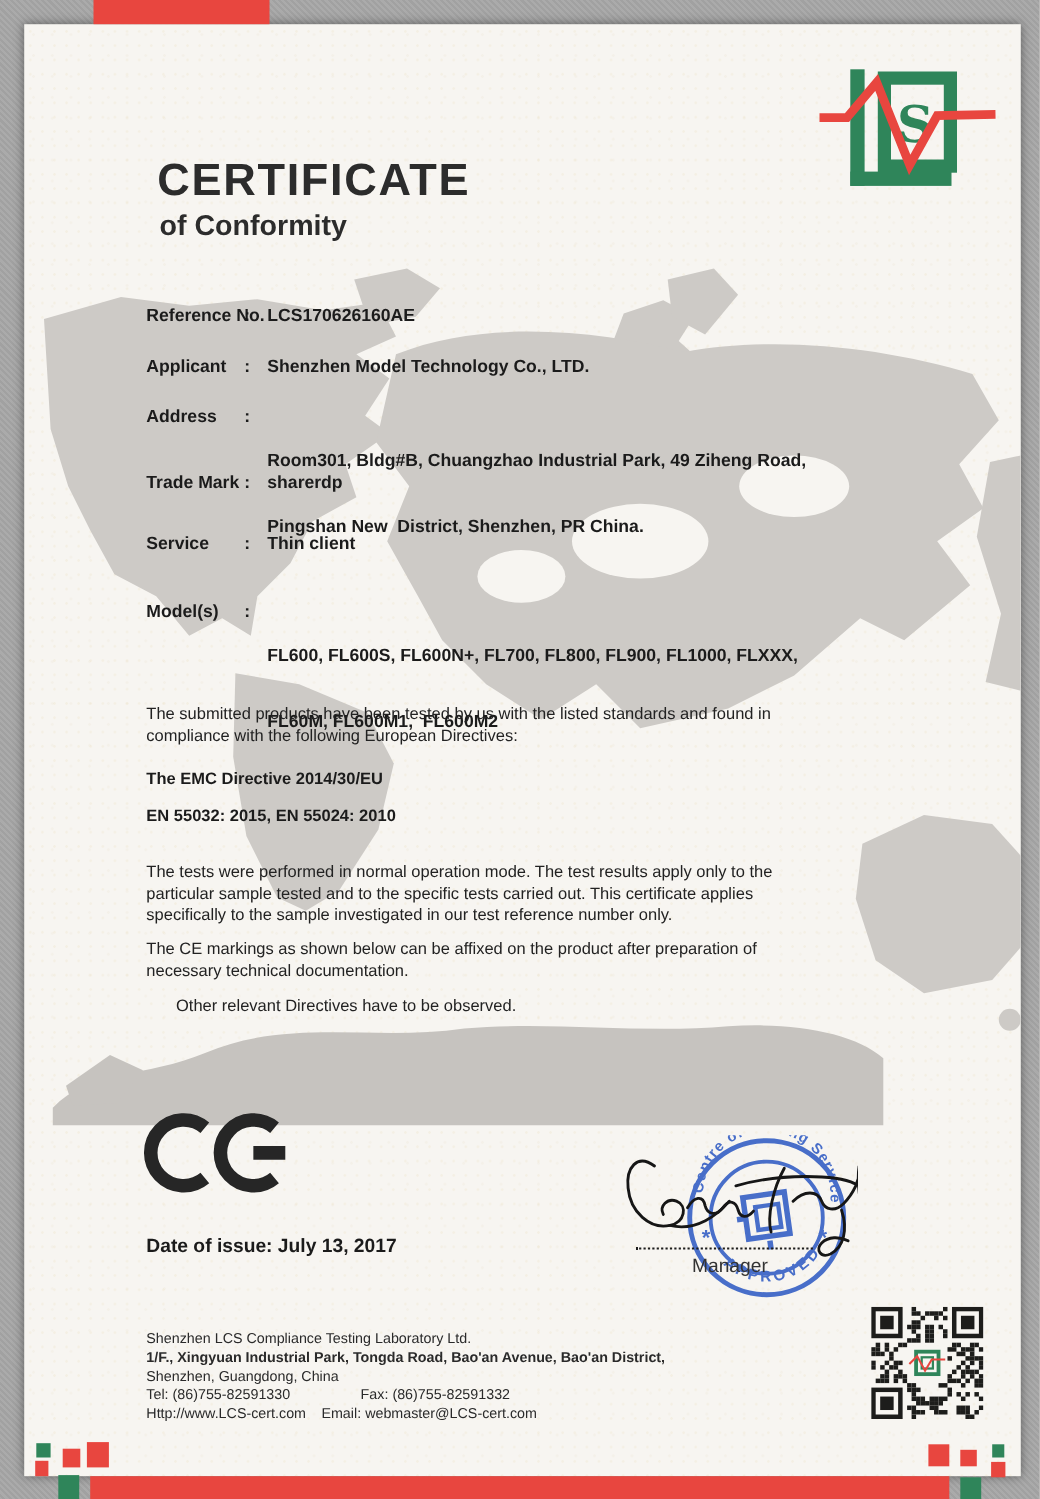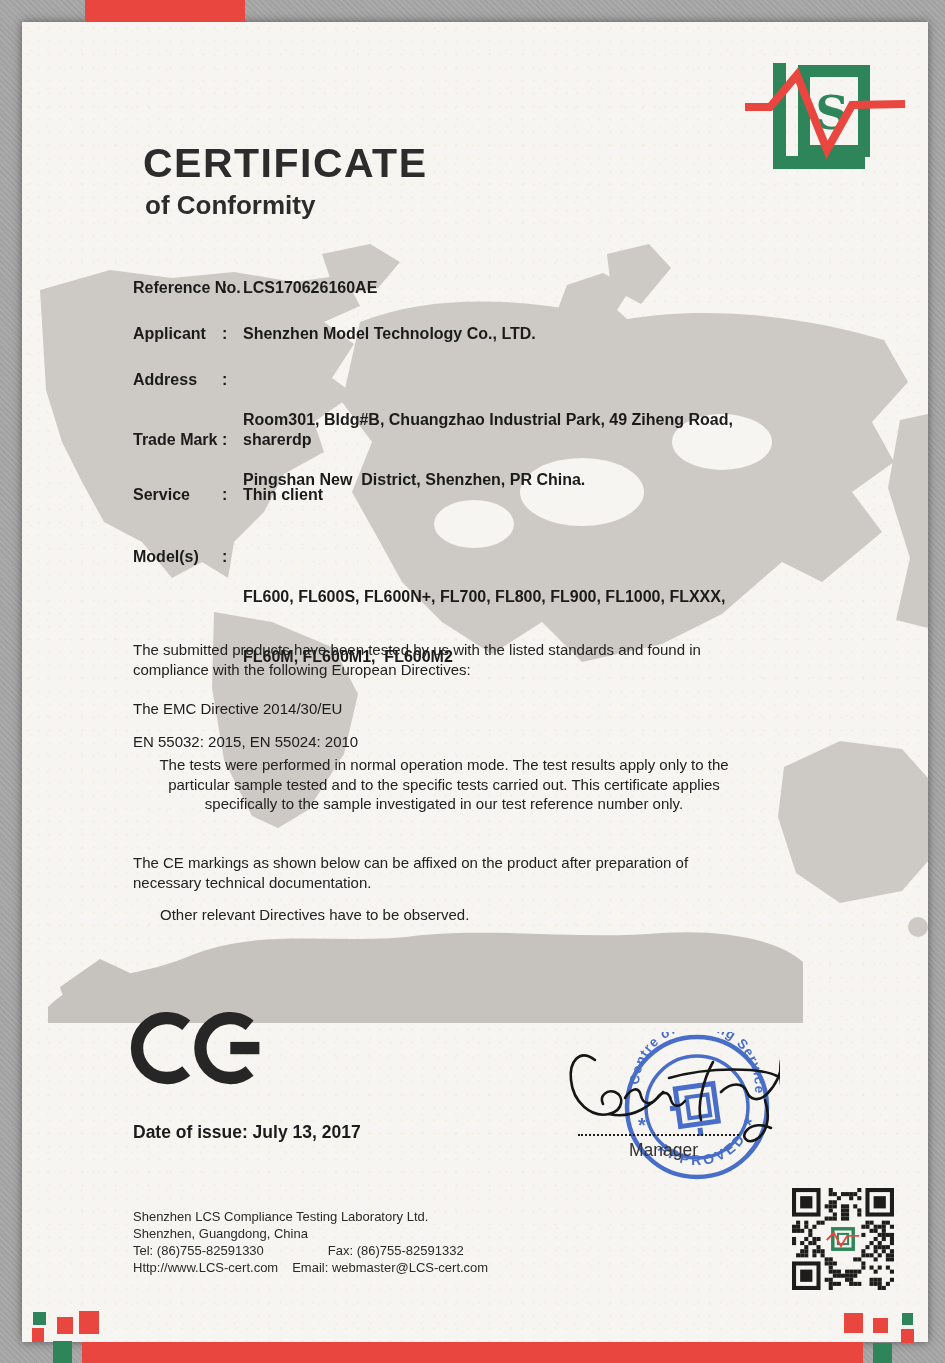--- a/index.html
+++ b/index.html
@@ -24,23 +24,23 @@
   #title-sub{left:123px; top:168px; font-size:26px; font-weight:bold; color:#2c2c2c;}
   
   .field-row{left:111px; width:700px; color:#1b1b1b; font-size:16px; font-weight:bold; line-height:20px;}
   .field-row .lbl{position:absolute; left:0; top:0; white-space:pre;}
   .field-row .col{position:absolute; left:89px; top:0;}
   .field-row .val{position:absolute; left:110px; top:0; width:585px; white-space:pre-wrap;}
   #row-0{top:256px;} #row-1{top:302px;} #row-2{top:348px;}
   #row-3{top:408px;} #row-4{top:463px;} #row-5{top:525px;}
   
   .para{left:111px; width:622px; font-size:15px; line-height:19.5px; color:#222;}
-  .para.bold{font-weight:normal; color:#1b1b1b;}
+  .para.bold{font-weight:bold; color:#1b1b1b;}
   #para-intro{top:618px;} #para-directive{top:677px;} #para-standards{top:710px;}
-  #para-tests{top:733px;text-align:center;} #para-ce{top:831px;} #para-other{top:883px;margin-left:27px;}
+  #para-tests{top:761px;} #para-ce{top:831px;} #para-other{top:883px;margin-left:27px;}
   
   #ce-mark{left:108px; top:979px; width:132px; height:95px;}
   
   #date-line{left:111px; top:1100px; font-size:17.5px; font-weight:bold; color:#1b1b1b;}
   
   #stamp{left:600px; top:1010px; width:150px; height:150px; opacity:.92;}
   #signature{left:543px; top:1016px; width:215px; height:112px;}
   #sig-dotline{left:556px; top:1112px; width:161px; height:0; border-bottom:2.5px dotted #1d1d1d;}
   #sig-role{left:607px; top:1118px; font-size:17.5px; color:#333;}
   
@@ -205,20 +205,21 @@
         <path d="M148,24 c-10,18 -16,44 -12,58"></path>
         <path d="M156,54 c10,-10 22,-10 26,0 c3,8 12,10 20,2 c8,-8 16,-22 14,-34 c-2,14 0,34 6,44"></path>
         <path d="M200,62 c6,18 2,34 -10,40 c-9,4 -14,-4 -8,-10 c6,-6 16,-6 24,-2"></path>
       </g>
     </svg>
     <div id="sig-dotline" class="abs"></div>
     <div id="sig-role" class="abs">Manager</div>
 
     <div id="footer" class="abs">
       <div>Shenzhen LCS Compliance Testing Laboratory Ltd.</div>
+      <div class="bold-line">1/F., Xingyuan Industrial Park, Tongda Road, Bao'an Avenue, Bao'an District,</div>
       <div>Shenzhen, Guangdong, China</div>
       <div>
         <span>Tel: (86)755-82591330</span><span class="fax">Fax: (86)755-82591332</span>
       </div>
       <div>
         <span>Http://www.LCS-cert.com</span><span class="email">Email: webmaster@LCS-cert.com</span>
       </div>
     </div>
 
     <svg id="qr" class="abs" viewBox="0 0 100 100">

